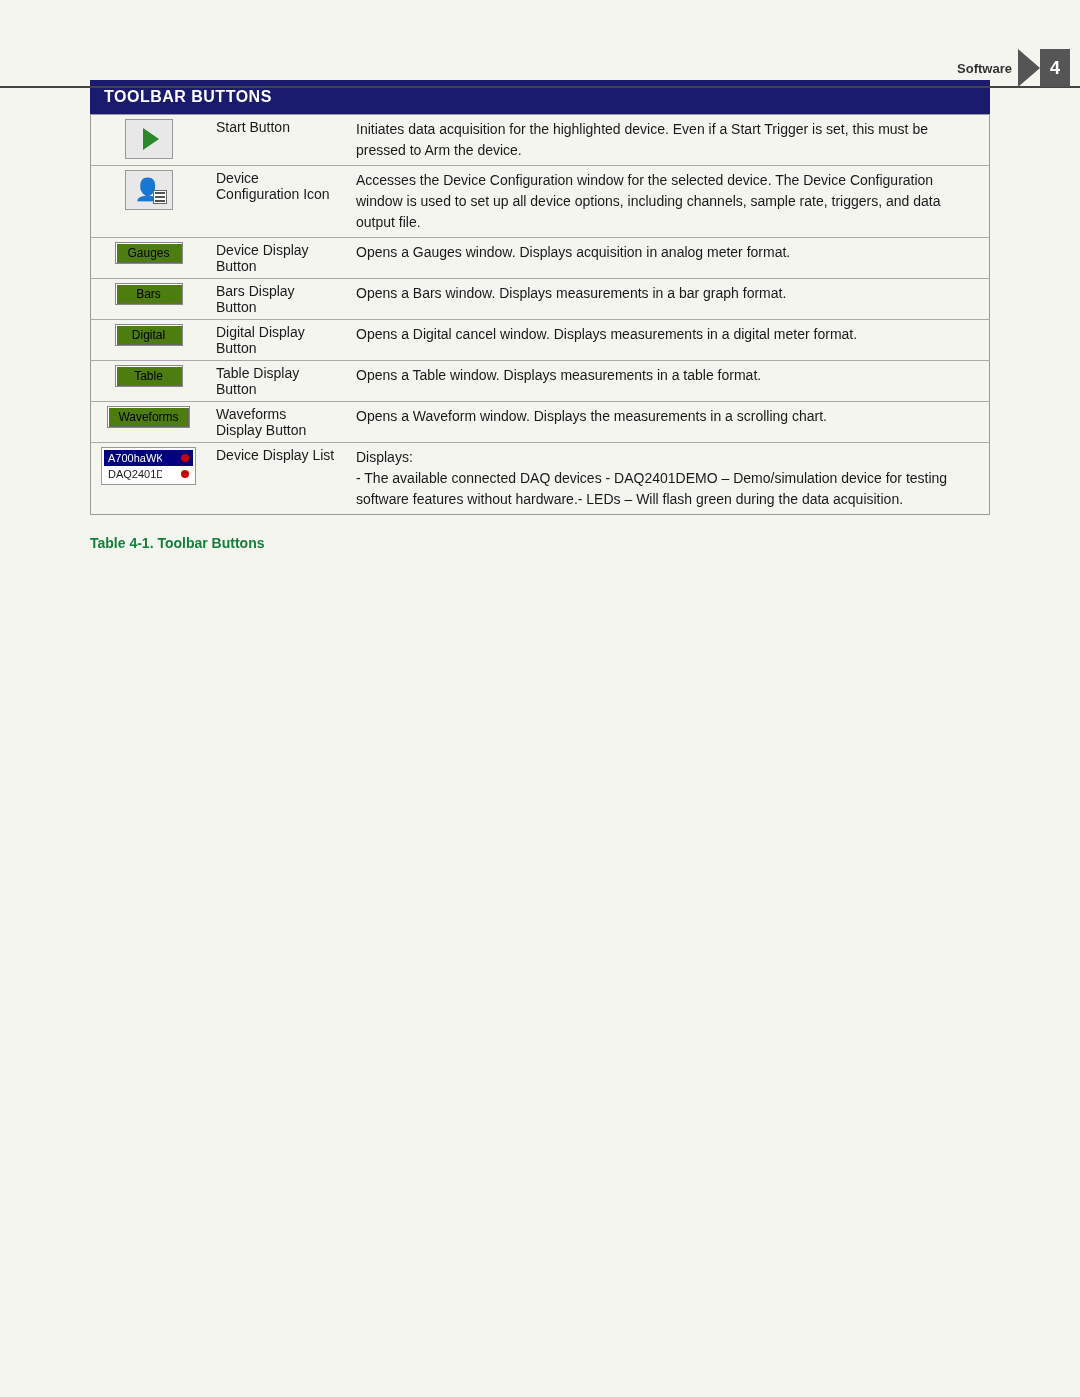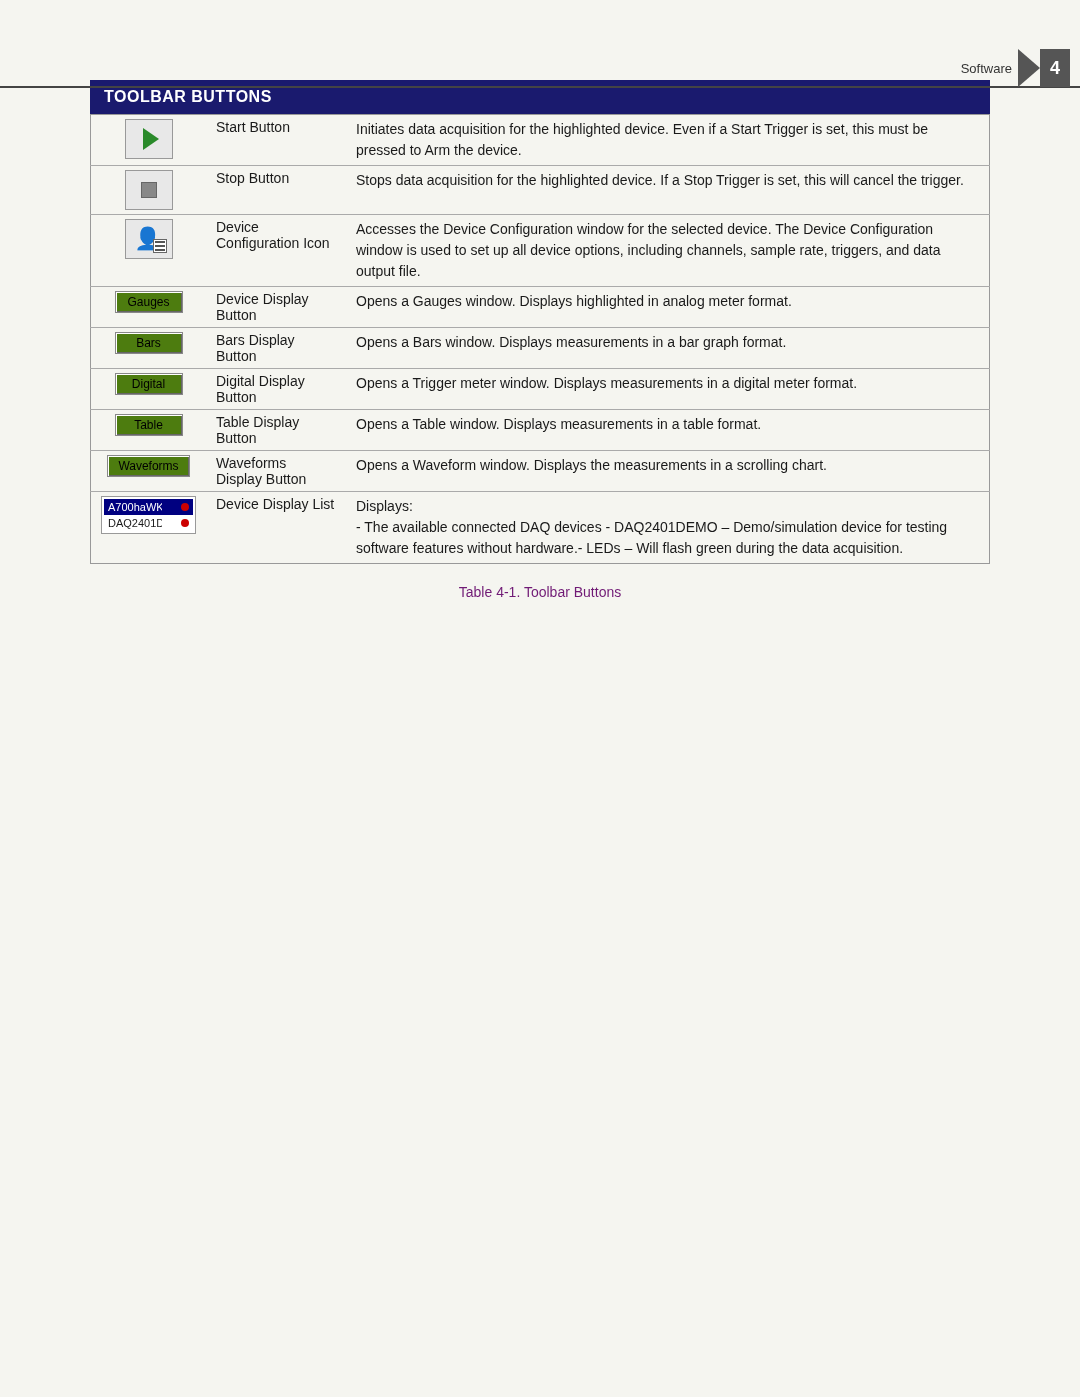--- a/index.html
+++ b/index.html
@@ -171,44 +171,44 @@
     .device-led {
       width: 8px;
       height: 8px;
       border-radius: 50%;
       background: #cc0000;
       flex-shrink: 0;
     }
 
     
     .table-caption {
-      text-align: center;
+      text-align: left;
       margin-top: 20px;
       font-size: 14px;
-      font-weight: normal;
-      color: #701a75;
+      font-weight: bold;
+      color: #15803d;
     }
 
     
     .top-header {
       position: absolute;
       top: 0;
       right: 0;
       height: 38px;
       display: flex;
       align-items: center;
       padding-right: 10px;
       border-bottom: 2.5px solid #444;
       width: 100%;
       justify-content: flex-end;
     }
 
     .software-label {
       font-size: 13px;
-      font-weight: normal;
+      font-weight: bold;
       color: #333;
       margin-right: 6px;
     }
 
     .chapter-badge {
       display: flex;
       align-items: center;
     }
 
     .badge-triangle {
@@ -251,58 +251,49 @@
     <table class="toolbar-table">
       <tbody id="table-body">
       <tr>
             <td class="icon-cell">
         <div class="icon-play">
           <div class="play-triangle"></div>
         </div>
             </td>
             <td class="label-cell">Start Button</td>
             <td class="desc-cell">Initiates data acquisition for the highlighted device.  Even if a Start Trigger is set, this must be pressed to Arm the device.</td>
-          </tr>
-          <tr>
-            <td class="icon-cell">
-        <div class="icon-stop">
-          <div class="stop-square"></div>
-        </div>
-            </td>
-            <td class="label-cell">Stop Button</td>
-            <td class="desc-cell">Stops data acquisition for the highlighted device.  If a Stop Trigger is set, this will cancel the trigger.</td>
           </tr>
           <tr>
             <td class="icon-cell">
         <div class="icon-config">
           <span style="font-size:22px; color:#555; line-height:1;">👤</span>
           <div style="position:absolute;bottom:5px;right:5px;width:14px;height:14px;border:1px solid #666;background:#fff;display:flex;flex-direction:column;align-items:center;justify-content:center;gap:2px;">
             <div style="width:10px;height:2px;background:#555;"></div>
             <div style="width:10px;height:2px;background:#555;"></div>
             <div style="width:10px;height:2px;background:#555;"></div>
           </div>
         </div>
             </td>
             <td class="label-cell">Device Configuration Icon</td>
             <td class="desc-cell">Accesses the Device Configuration window for the selected device. The Device Configuration window is used to set up all device options, including channels, sample rate, triggers, and data output file.</td>
           </tr>
           <tr>
             <td class="icon-cell"><div class="btn-toolbar">Gauges</div></td>
             <td class="label-cell">Device Display Button</td>
-            <td class="desc-cell">Opens a Gauges window. Displays highlighted in analog meter format.</td>
+            <td class="desc-cell">Opens a Gauges window. Displays acquisition in analog meter format.</td>
           </tr>
           <tr>
             <td class="icon-cell"><div class="btn-toolbar">Bars</div></td>
             <td class="label-cell">Bars Display Button</td>
             <td class="desc-cell">Opens a Bars window. Displays measurements in a bar graph format.</td>
           </tr>
           <tr>
             <td class="icon-cell"><div class="btn-toolbar">Digital</div></td>
             <td class="label-cell">Digital Display Button</td>
-            <td class="desc-cell">Opens a Trigger meter window. Displays measurements in a digital meter format.</td>
+            <td class="desc-cell">Opens a Digital cancel window. Displays measurements in a digital meter format.</td>
           </tr>
           <tr>
             <td class="icon-cell"><div class="btn-toolbar">Table</div></td>
             <td class="label-cell">Table Display Button</td>
             <td class="desc-cell">Opens a Table window. Displays measurements in a table format.</td>
           </tr>
           <tr>
             <td class="icon-cell"><div class="btn-toolbar">Waveforms</div></td>
             <td class="label-cell">Waveforms Display Button</td>
             <td class="desc-cell">Opens a Waveform window. Displays the measurements in a scrolling chart.</td>

